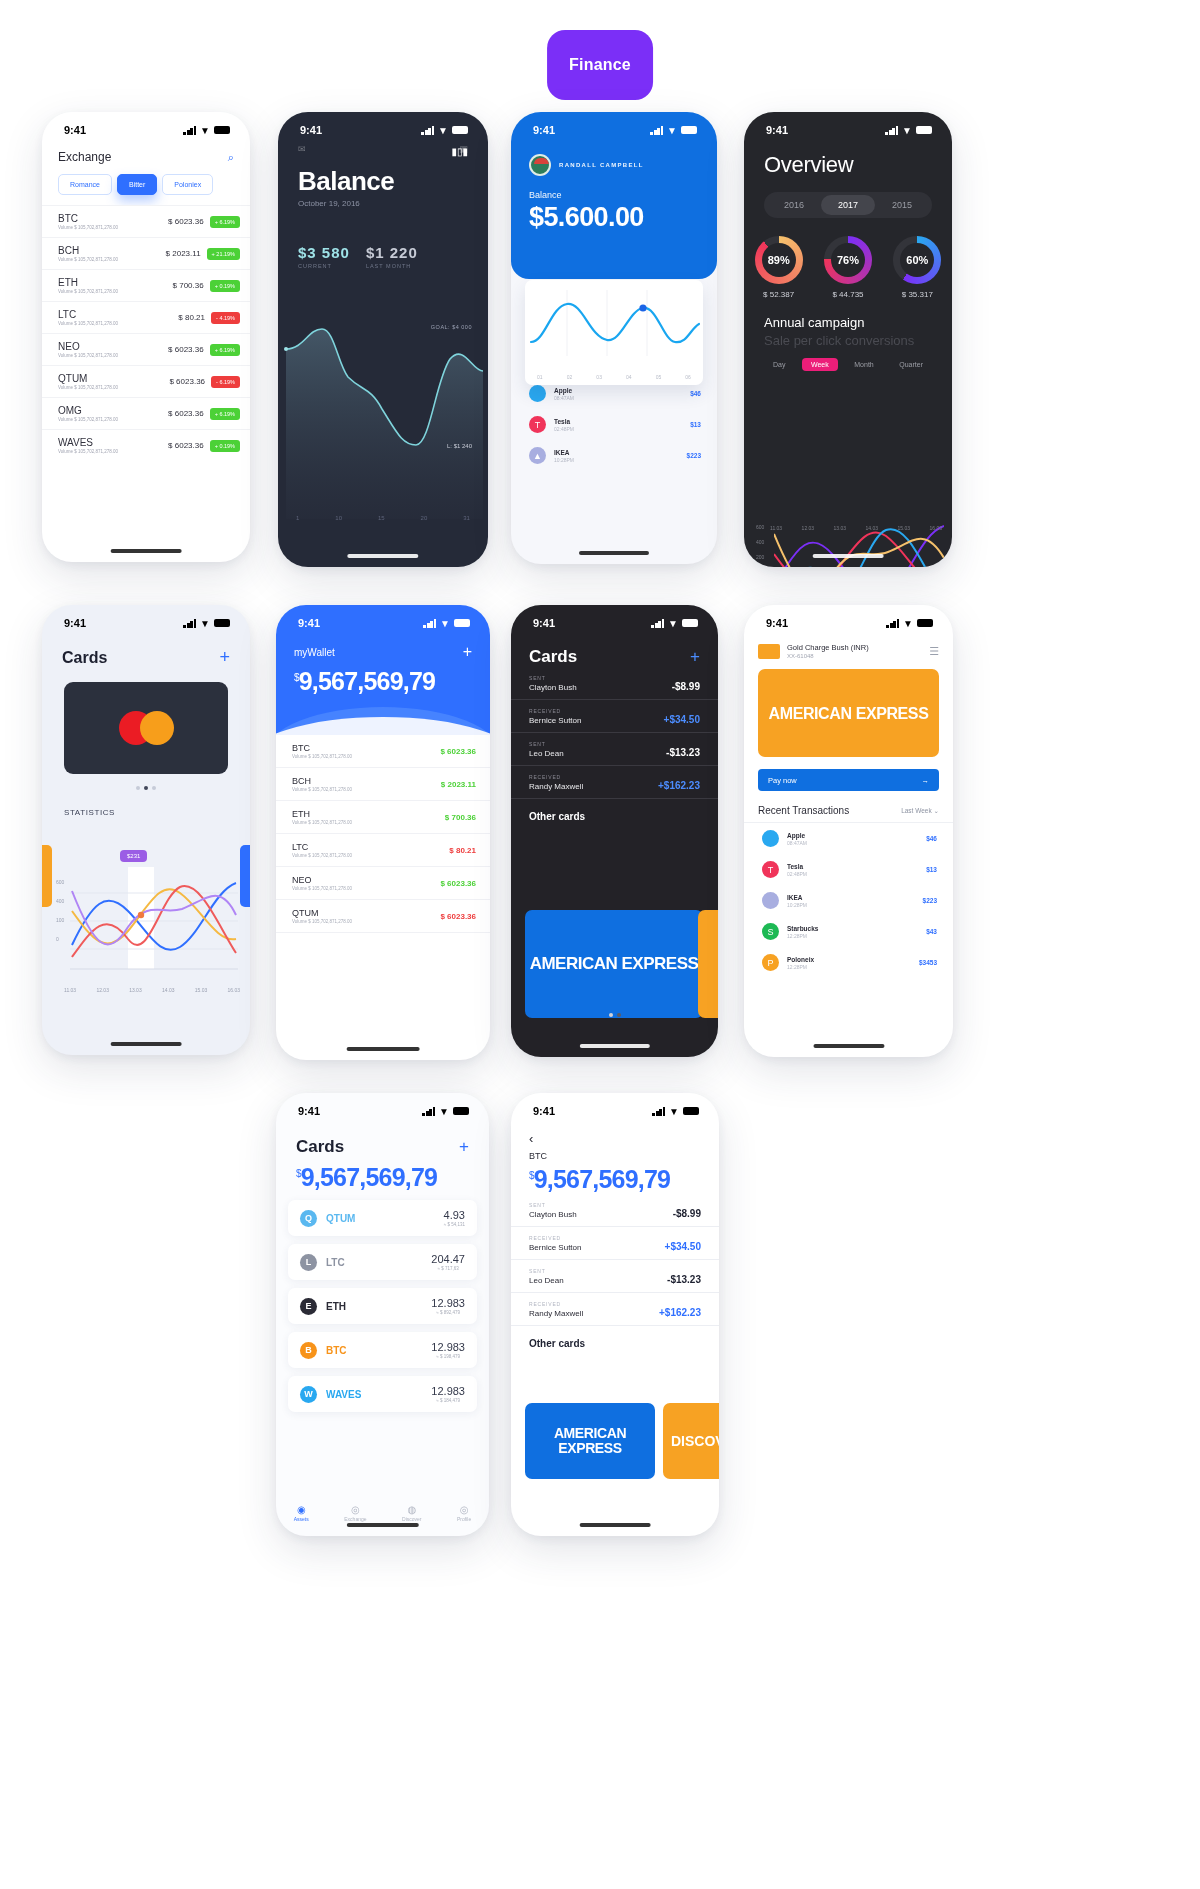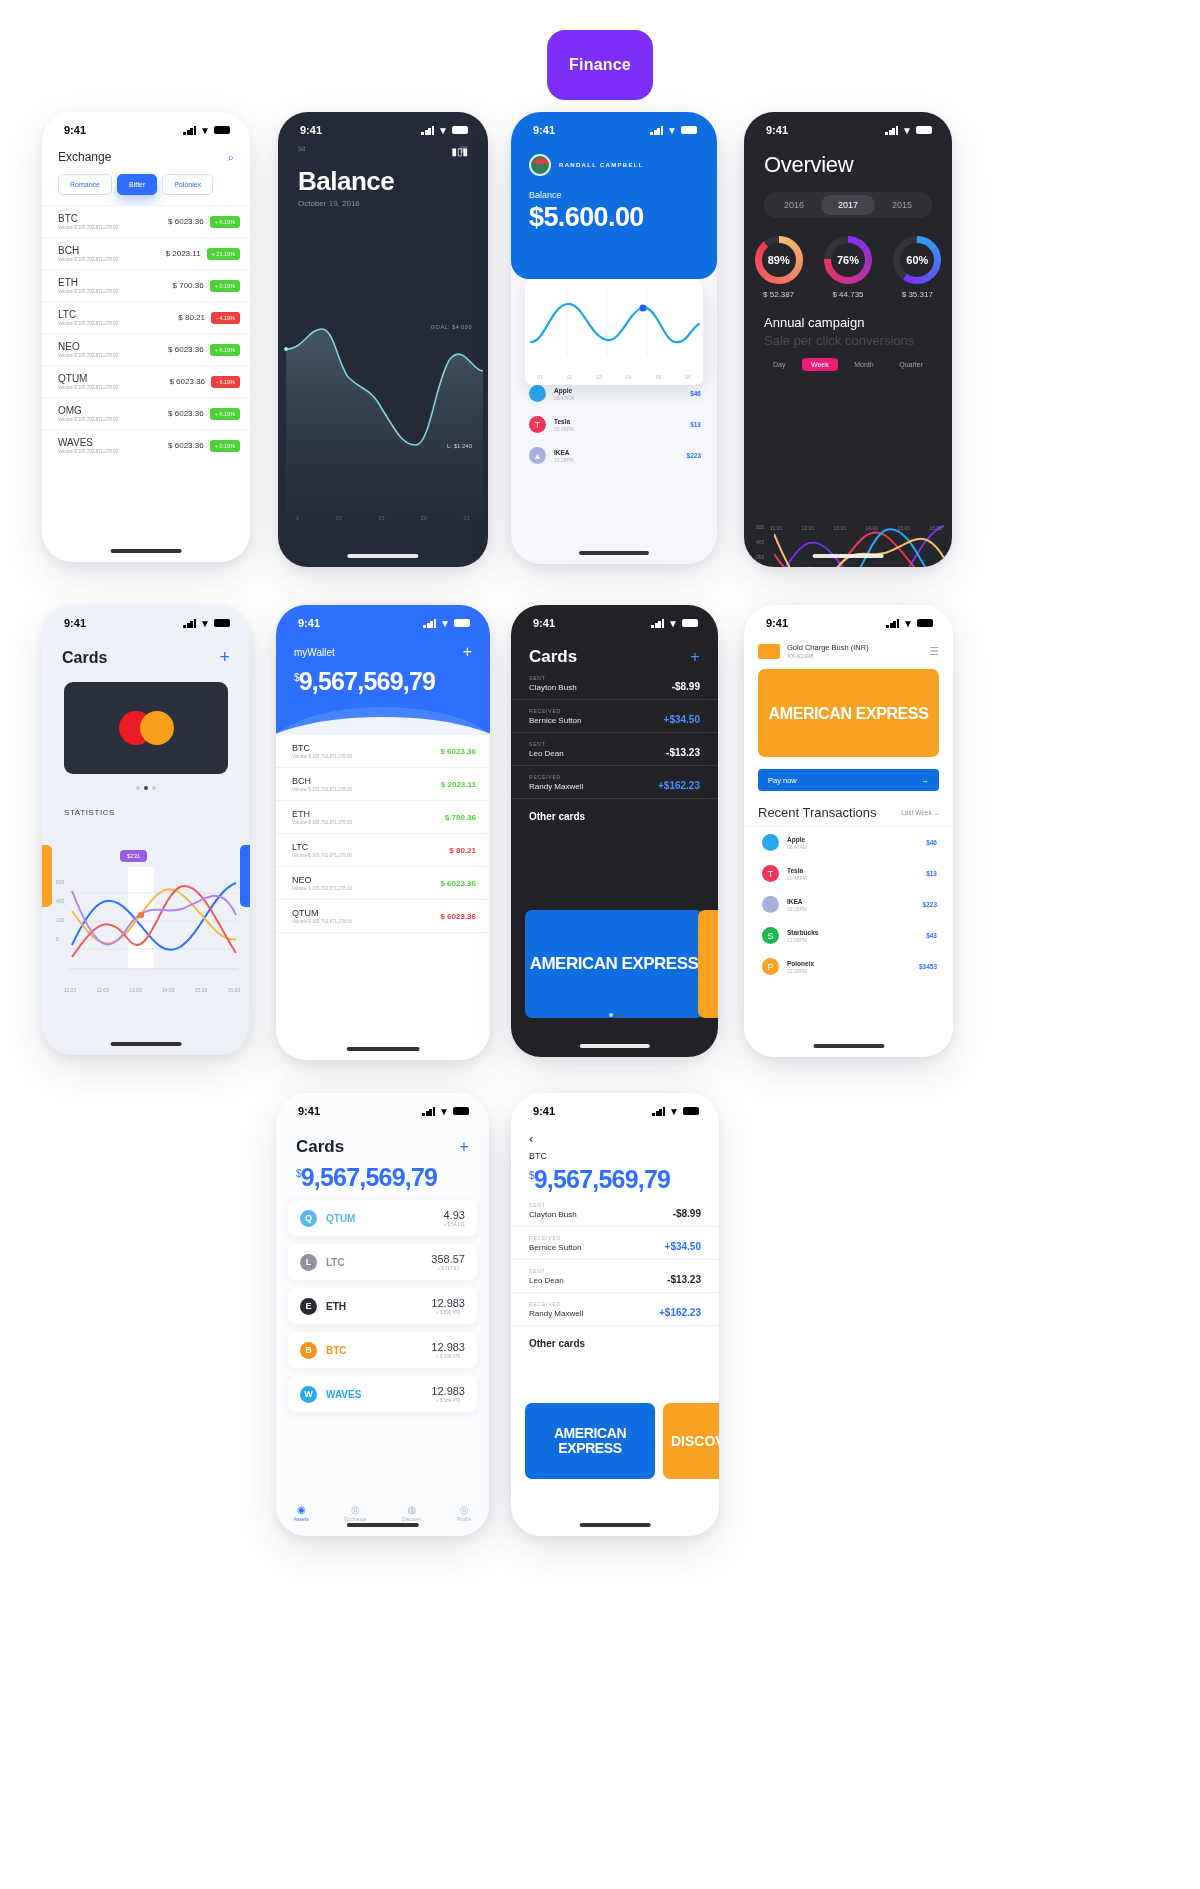--- a/index.html
+++ b/index.html
@@ -189,21 +189,21 @@
   #p8 .cn1{font-size:7.5px;color:#2b2b36;}
   #p8 .cn2{font-size:6px;color:#a4a8b4;margin-top:1px;}
   #p8 .burger{font-size:11px;color:#9aa0ad;}
   #p8 .amex{margin:10px 14px 0;height:88px;background:#f7a223;border-radius:7px;
             display:flex;align-items:center;justify-content:center;}
   #p8 .amexT{color:#fff;font-size:16px;font-weight:bold;text-align:center;line-height:17px;letter-spacing:-.4px;}
   #p8 .pay{margin:12px 14px 0;height:22px;background:#0f6fe0;border-radius:4px;color:#fff;
            display:flex;align-items:center;justify-content:space-between;padding:0 10px;font-size:7.5px;}
   #p8 .rt{display:flex;justify-content:space-between;align-items:center;padding:14px 14px 6px;
           border-bottom:1px solid #eef0f4;}
-  #p8 .rtt{font-size:13px;color:#2b2b36;}
+  #p8 .rtt{font-size:10px;color:#2b2b36;}
   #p8 .rtw{font-size:6.5px;color:#8d93a2;}
 
   
   #p9 { left:276px; top:1093px; width:213px; height:443px; background:#fbfcfe; }
   #p9 .hd{display:flex;justify-content:space-between;align-items:center;padding:16px 20px 0;}
   #p9 .t{font-size:17px;font-weight:bold;color:#1d2030;}
   #p9 .plus{font-size:17px;color:#2f6fff;}
   #p9 .amt{font-size:25px;font-weight:bold;color:#2f6fff;padding:6px 20px 0;letter-spacing:-.8px;}
   #p9 .amt sup{font-size:10px;vertical-align:super;font-weight:normal;}
   #p9 .ar{display:flex;align-items:center;margin:8px 12px 0;background:#fff;border-radius:7px;
@@ -341,20 +341,30 @@
       <i class="batt"></i>
     </span>
   </div>
   <div class="tp">
     <span style="font-size:9px;">✉</span>
     <span style="font-size:9px;">▣</span>
   </div>
   <div style="position:absolute;right:20px;top:34px;font-size:10px;color:#fff;">▮▯▮</div>
   <div class="bt">Balance</div>
   <div class="bd">October 19, 2016</div>
+  <div class="stats">
+    <div>
+      <div class="sv">$3 580</div>
+      <div class="sl">CURRENT</div>
+    </div>
+    <div>
+      <div class="sv" style="color:#c7cbd6">$1 220</div>
+      <div class="sl">LAST MONTH</div>
+    </div>
+  </div>
   <div class="goal">GOAL: $4 000</div>
   <svg width="210" height="260" style="position:absolute;bottom:48px;left:0;">
     <defs>
         <linearGradient id="g2" x1="0" y1="0" x2="0" y2="1">
       <stop offset="0%" stop-color="#5d7b8c" stop-opacity=".55"></stop>
       <stop offset="100%" stop-color="#2b3140" stop-opacity=".25"></stop>
     </linearGradient>
       </defs>
     <path d="M8,90 C26,90 30,70 44,70 C56,70 60,105 70,118 C84,132 92,128 104,150 C118,172 124,186 138,186 C152,186 158,120 172,100 C186,84 194,112 205,112 L205,260 L8,260 Z" fill="url(#g2)"></path>
     <path d="M8,90 C26,90 30,70 44,70 C56,70 60,105 70,118 C84,132 92,128 104,150 C118,172 124,186 138,186 C152,186 158,120 172,100 C186,84 194,112 205,112" fill="none" stroke="#7fd4dc" stroke-width="1.6"></path>
@@ -774,21 +784,21 @@
         <div class="sym" style="color: rgb(90, 184, 240);">QTUM</div>
         <div class="r">
           <div class="v">4.93</div>
           <div class="s">≈ $ 54,131</div>
         </div>
       </div>
       <div class="ar">
         <div class="ic" style="background: rgb(141, 147, 162);">L</div>
         <div class="sym" style="color: rgb(141, 147, 162);">LTC</div>
         <div class="r">
-          <div class="v">358.57</div>
+          <div class="v">204.47</div>
           <div class="s">≈ $ 717,63</div>
         </div>
       </div>
       <div class="ar">
         <div class="ic" style="background: rgb(43, 43, 54);">E</div>
         <div class="sym" style="color: rgb(43, 43, 54);">ETH</div>
         <div class="r">
           <div class="v">12.983</div>
           <div class="s">≈ $ 892,479</div>
         </div>

